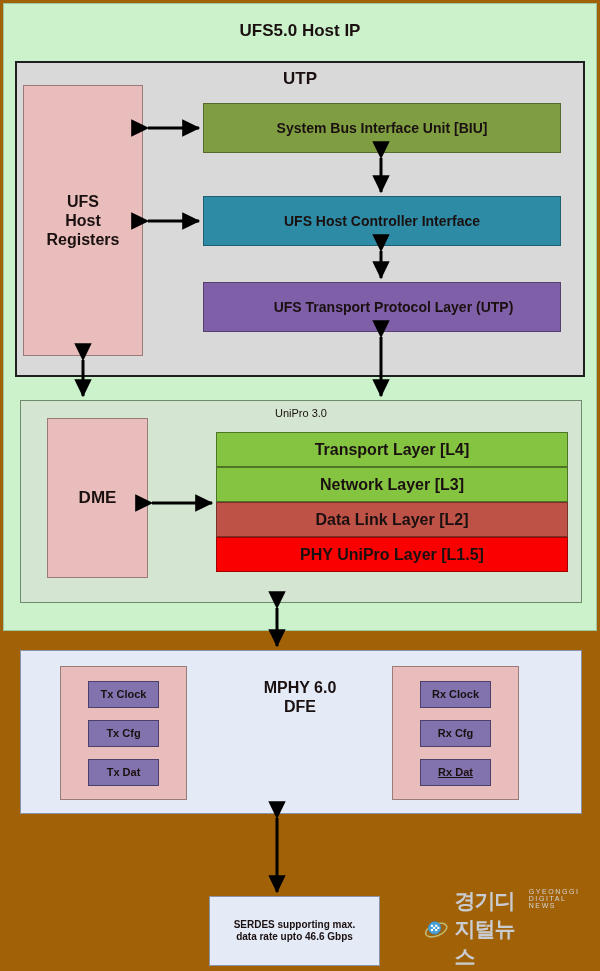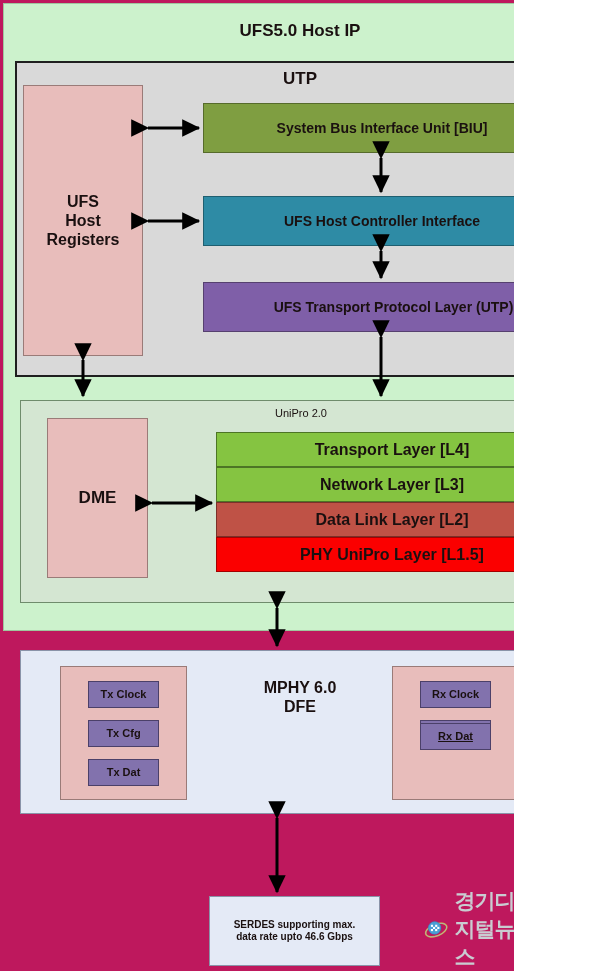--- a/index.html
+++ b/index.html
@@ -2,23 +2,23 @@
 <html><head>
 <meta charset="utf-8">
 <style>
   html, body {
     margin: 0;
     padding: 0;
     background: #ffffff;
   }
   #canvas {
     position: relative;
-    width: 514px;
+    width: 600px;
     height: 971px;
-    background: #be185d;
+    background: #a16207;
     font-family: "Liberation Sans", sans-serif;
     overflow: hidden;
   }
   .box {
     position: absolute;
     box-sizing: border-box;
   }
   .lbl {
     position: absolute;
     box-sizing: border-box;
@@ -137,21 +137,21 @@
     background: #8272ad; border: 1px solid #4b4069;
   }
   .pin-lbl {
     width: 71px; height: 27px; font-size: 11px;
   }
   #tx-0, #tx-0-lbl { left: 88px; top: 681px; }
   #tx-1, #tx-1-lbl { left: 88px; top: 720px; }
   #tx-2, #tx-2-lbl { left: 88px; top: 759px; }
   #rx-0, #rx-0-lbl { left: 420px; top: 681px; }
   #rx-1, #rx-1-lbl { left: 420px; top: 720px; }
-  #rx-2, #rx-2-lbl { left: 420px; top: 723px; text-decoration: underline; }
+  #rx-2, #rx-2-lbl { left: 420px; top: 759px; text-decoration: underline; }
 
   
   #serdes-box {
     left: 209px; top: 896px; width: 171px; height: 70px;
     background: #e4eaf6; border: 1px solid #8a93a8;
   }
   #serdes-label {
     left: 209px; top: 896px; width: 171px; height: 70px;
     font-size: 10px;
   }
@@ -199,21 +199,21 @@
   <div class="box" id="biu-box"></div>
   <div class="lbl" id="biu-label">System Bus Interface Unit [BIU]</div>
 
   <div class="box" id="hci-box"></div>
   <div class="lbl" id="hci-label">UFS Host Controller Interface</div>
 
   <div class="box" id="utp-layer-box"></div>
   <div class="lbl" id="utp-layer-label">UFS Transport Protocol Layer (UTP)</div>
 
   <div class="box" id="unipro-box"></div>
-  <div class="lbl" id="unipro-title">UniPro 2.0</div>
+  <div class="lbl" id="unipro-title">UniPro 3.0</div>
 
   <div class="box" id="dme-box"></div>
   <div class="lbl" id="dme-label">DME</div>
 
   <div class="box unipro-layer" id="layer-l4"></div>
   <div class="lbl unipro-layer-lbl" id="layer-l4-lbl">Transport Layer [L4]</div>
 
   <div class="box unipro-layer" id="layer-l3"></div>
   <div class="lbl unipro-layer-lbl" id="layer-l3-lbl">Network Layer [L3]</div>
 

